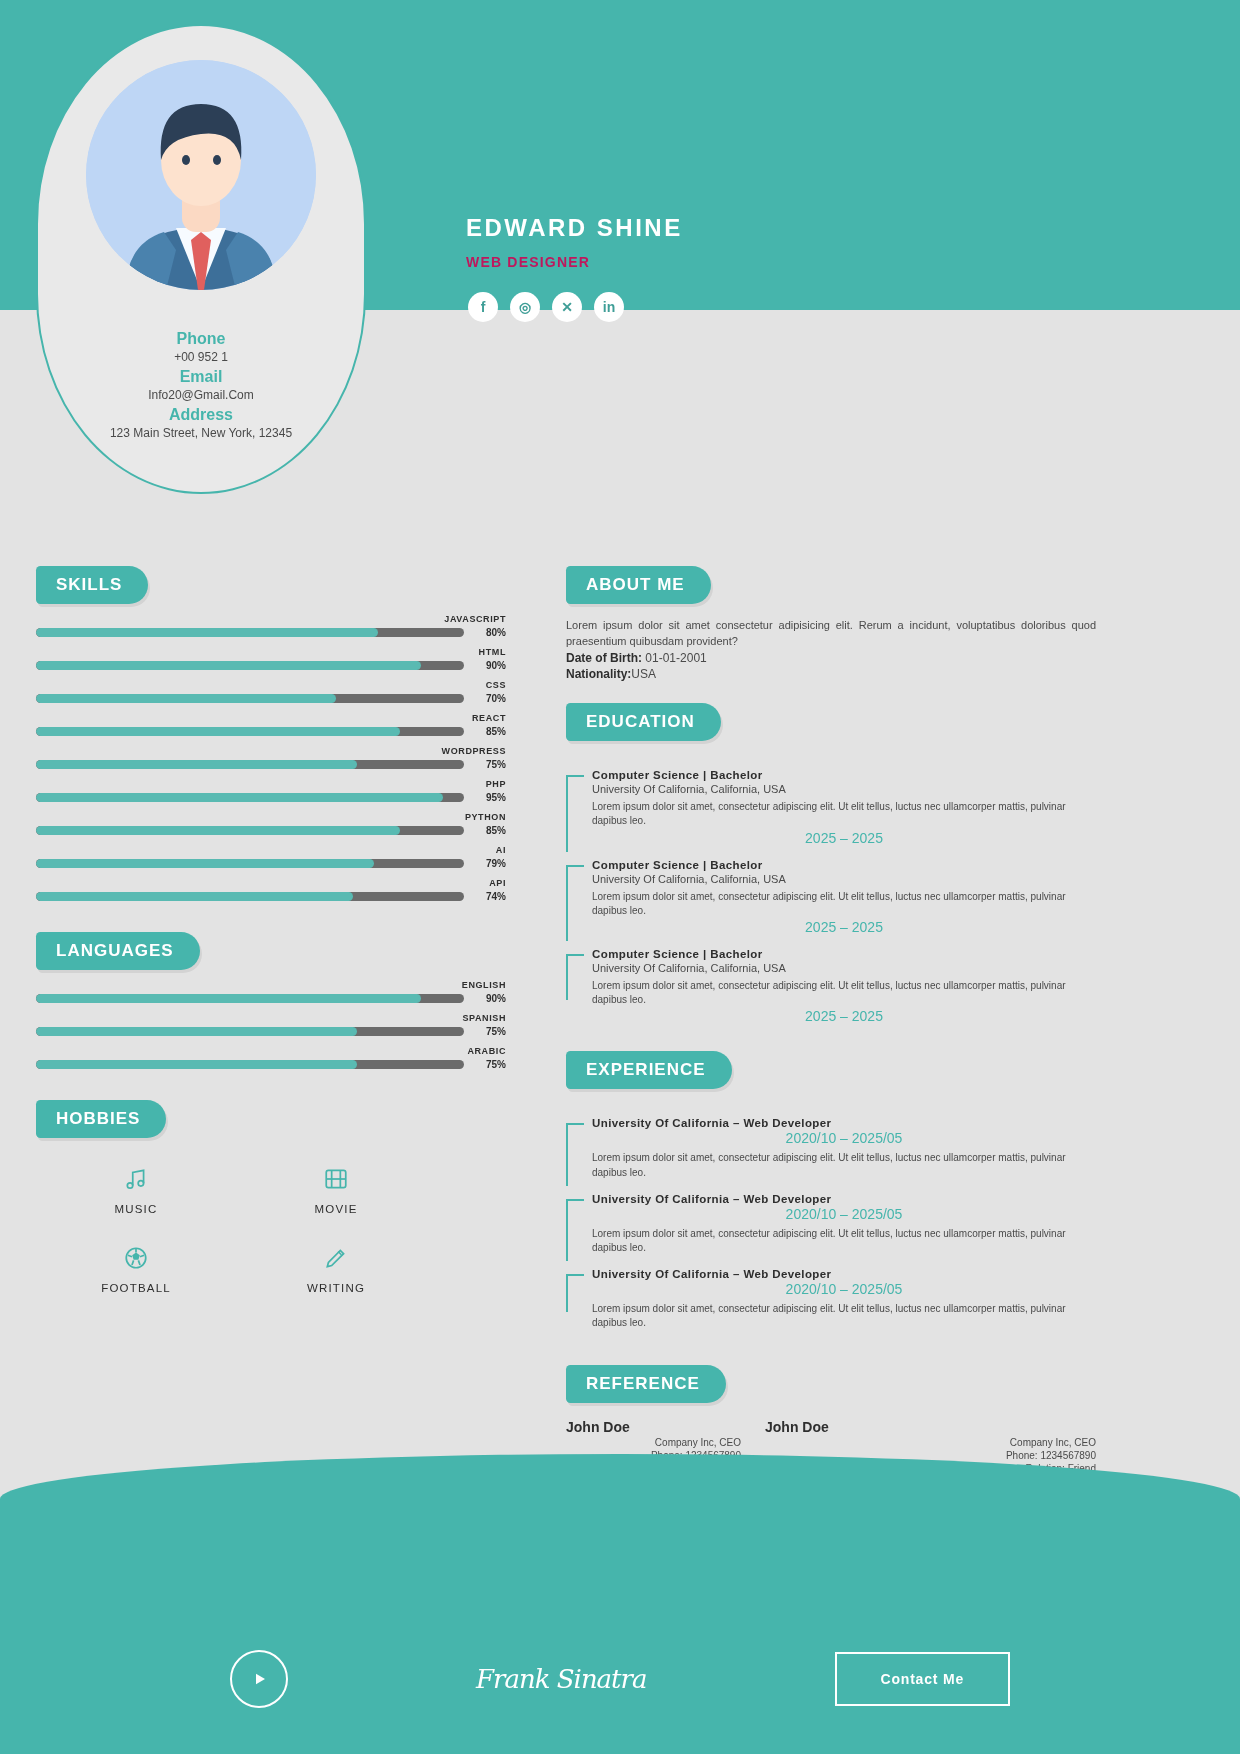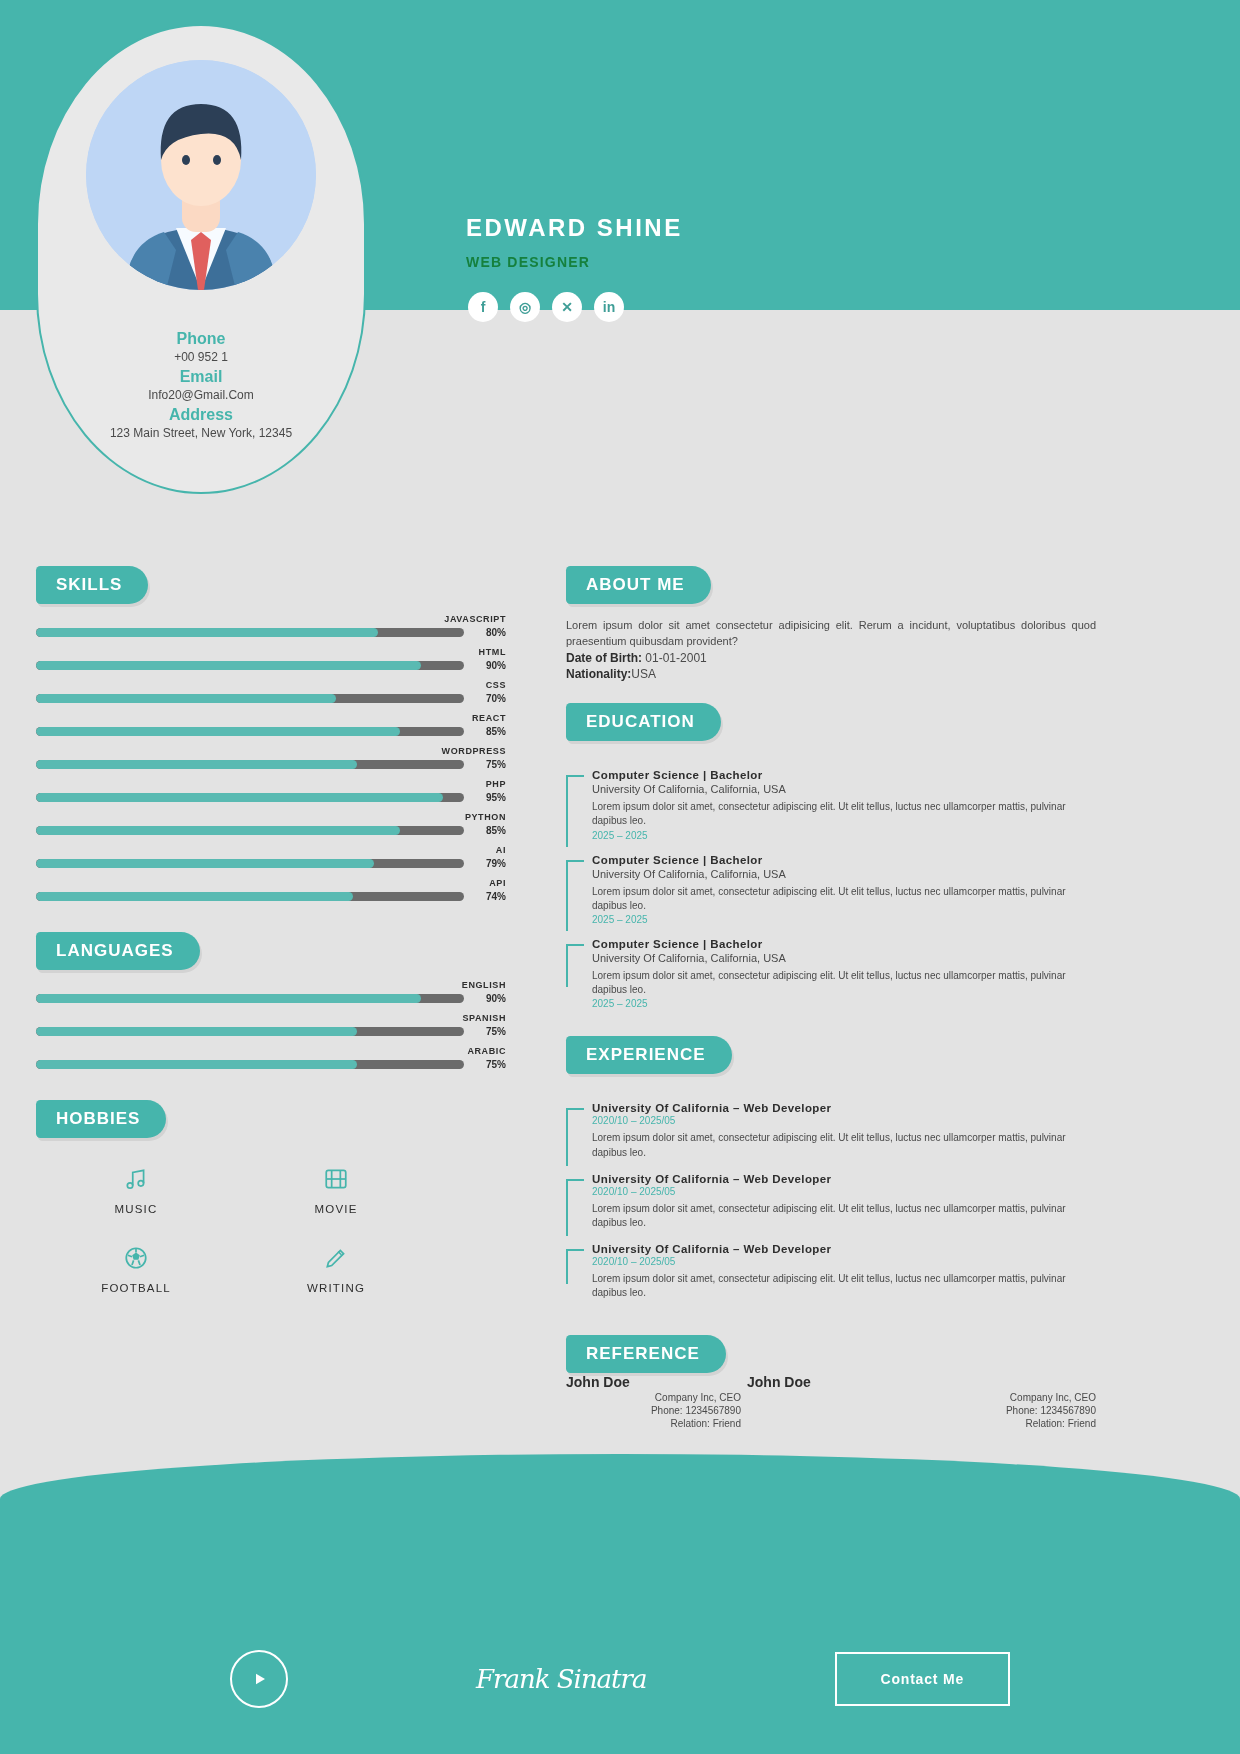--- a/index.html
+++ b/index.html
@@ -15,21 +15,21 @@
   .header-band {
     position:absolute; left:0; top:0; width:1240px; height:310px;
     background:#46b5ac;
   }
   .header-name {
     position:absolute; left:466px; top:214px;
     color:#ffffff; font-size:24px; font-weight:bold; letter-spacing:2.5px;
   }
   .header-role {
     position:absolute; left:466px; top:254px;
-    color:#15803d; font-size:14px; font-weight:bold; letter-spacing:1.2px;
+    color:#be185d; font-size:14px; font-weight:bold; letter-spacing:1.2px;
   }
   .social-row {
     position:absolute; left:468px; top:292px; display:flex; gap:12px;
   }
   .social-btn {
     width:30px; height:30px; border-radius:50%; background:#ffffff;
     display:flex; align-items:center; justify-content:center;
     color:#3f9e97; font-size:14px; font-weight:bold;
   }
 
@@ -107,26 +107,26 @@
     width:18px; height:2px; background:#46b5ac;
   }
   .tl-entry::after {
     content:""; position:absolute; left:-26px; top:6px;
     width:2px; height:100%; background:#46b5ac;
   }
   .tl-entry:last-child::after { height:60%; }
   .tl-title { font-size:11.5px; font-weight:bold; color:#2e2e2e; letter-spacing:0.4px; }
   .tl-sub { font-size:11px; color:#4a4a4a; margin-top:2px; }
   .tl-desc { font-size:10px; color:#4a4a4a; line-height:1.42; margin-top:5px; }
-  .tl-date { font-size:10px; color:#46b5ac; margin-top:1px; }
+  .tl-date { font-size:14px; color:#46b5ac; margin-top:1px;text-align:center; }
 
   .exp-entry .tl-date { margin-top:1px; margin-bottom:1px; }
 
   .ref-grid {
-    margin-top:1px; display:grid; grid-template-columns:175px 1fr; column-gap:6px;
+    margin-top:16px; display:grid; grid-template-columns:175px 1fr; column-gap:24px;
   }
   .ref-name { font-size:14px; font-weight:bold; color:#2e2e2e; }
   .ref-line { font-size:10px; color:#4a4a4a; margin-top:2px;text-align:right; }
 
   
   .footer-band {
     position:absolute; left:0; bottom:0; width:1240px; height:300px;
     background:#46b5ac;
     border-radius:100% 100% 0 0 / 90px 90px 0 0;
   }

